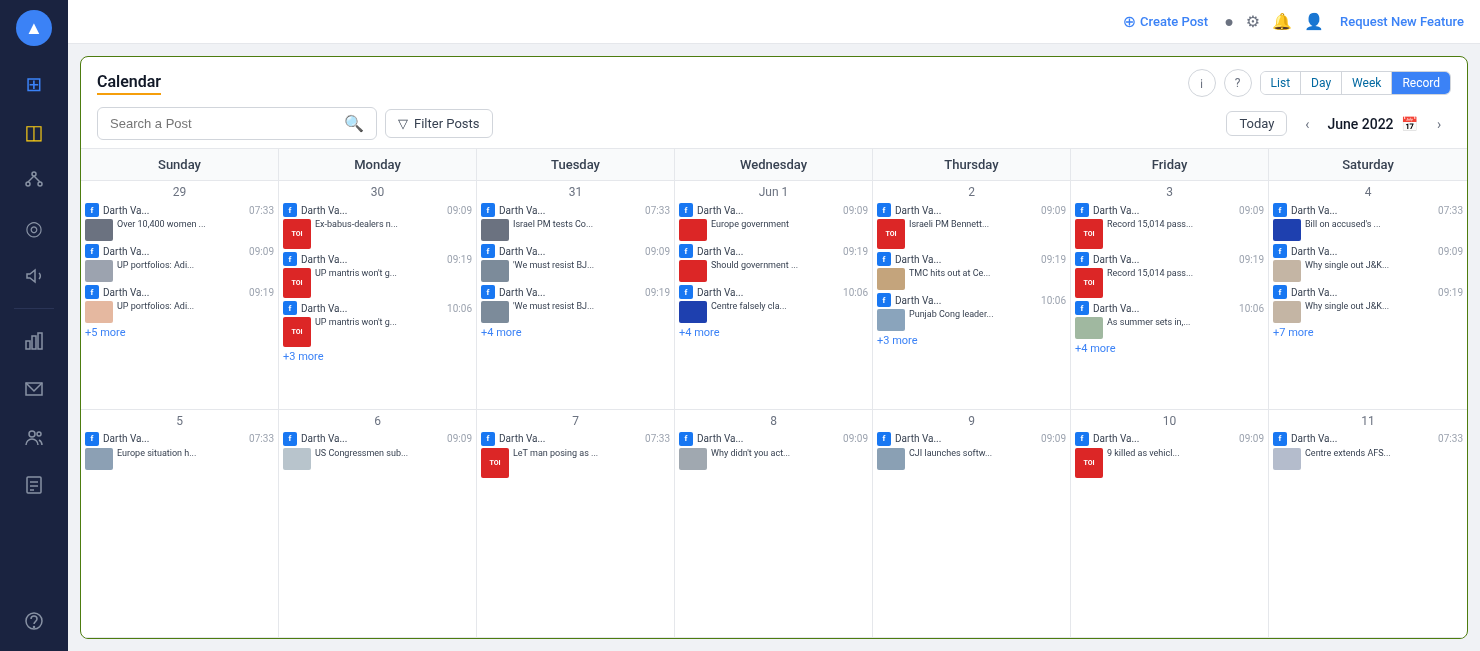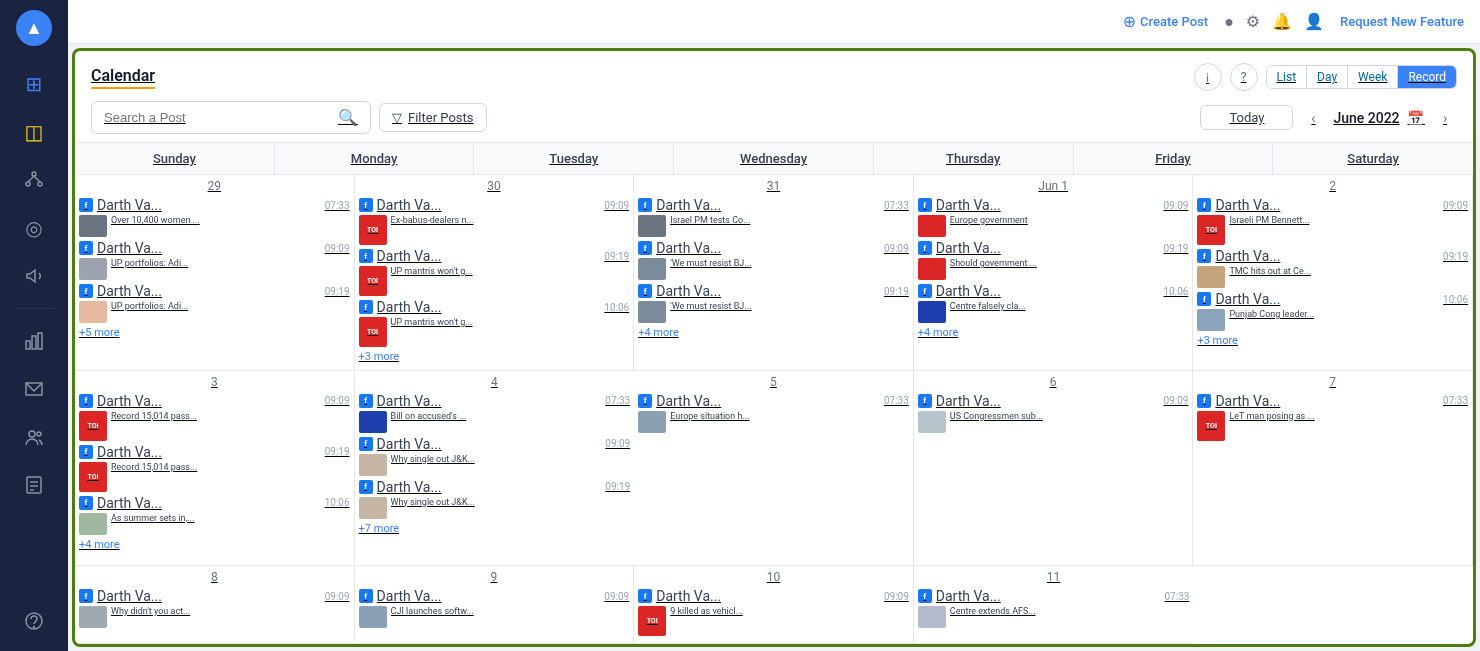--- a/index.html
+++ b/index.html
@@ -60,27 +60,26 @@
       display: flex; align-items: center; gap: 4px;
       color: #3b82f6; font-size: 13px; font-weight: 500; cursor: pointer;
     }
     .topbar-icons { display: flex; align-items: center; gap: 12px; color: #6b7280; font-size: 16px; }
     .topbar-feature { color: #3b82f6; font-size: 13px; font-weight: 500; cursor: pointer; }
 
     
     .calendar-container {
       flex: 1;
       background: white;
-      margin: 4px;
+      margin: 12px;
       border-radius: 8px;
-      border: 3px solid #4d7c0f;
+      border: 1px solid #4d7c0f;
       display: flex;
       flex-direction: column;
       overflow: hidden;
-      text-decoration: underline;
     }
 
     
     .calendar-header {
       padding: 12px 16px 8px;
       border-bottom: 1px solid #e5e7eb;
       flex-shrink: 0;
     }
     .calendar-title-row {
       display: flex;
@@ -149,21 +148,21 @@
       border-radius: 6px;
       font-size: 13px;
       color: #374151;
       cursor: pointer;
       background: white;
     }
     .nav-controls {
       display: flex; align-items: center; gap: 8px;
     }
     .today-btn {
-      padding: 4px 28px;
+      padding: 4px 12px;
       border: 1px solid #d1d5db;
       border-radius: 6px;
       font-size: 13px;
       color: #374151;
       cursor: pointer;
       background: white;
     }
     .nav-arrow {
       width: 24px; height: 24px;
       display: flex; align-items: center; justify-content: center;
@@ -192,21 +191,21 @@
       font-size: 13px;
       font-weight: 500;
       color: #374151;
       border-right: 1px solid #e5e7eb;
     }
     .day-header:last-child { border-right: none; }
 
     .calendar-body {
       flex: 1;
       display: grid;
-      grid-template-columns: repeat(5, 1fr);
+      grid-template-columns: repeat(7, 1fr);
       grid-template-rows: repeat(2, 1fr);
       overflow: hidden;
     }
     .cal-cell {
       border-right: 1px solid #e5e7eb;
       border-bottom: 1px solid #e5e7eb;
       padding: 4px;
       overflow: hidden;
       min-height: 0;
     }
@@ -229,21 +228,21 @@
     }
     .post-source-icon {
       width: 14px; height: 14px;
       background: #1877f2;
       border-radius: 2px;
       display: flex; align-items: center; justify-content: center;
       flex-shrink: 0;
     }
     .post-source-icon span { color: white; font-size: 8px; font-weight: bold; }
     .post-title {
-      font-size: 14px;
+      font-size: 10px;
       color: #374151;
       flex: 1;
       overflow: hidden;
       text-overflow: ellipsis;
       white-space: nowrap;
     }
     .post-time {
       font-size: 10px;
       color: #9ca3af;
       flex-shrink: 0;

